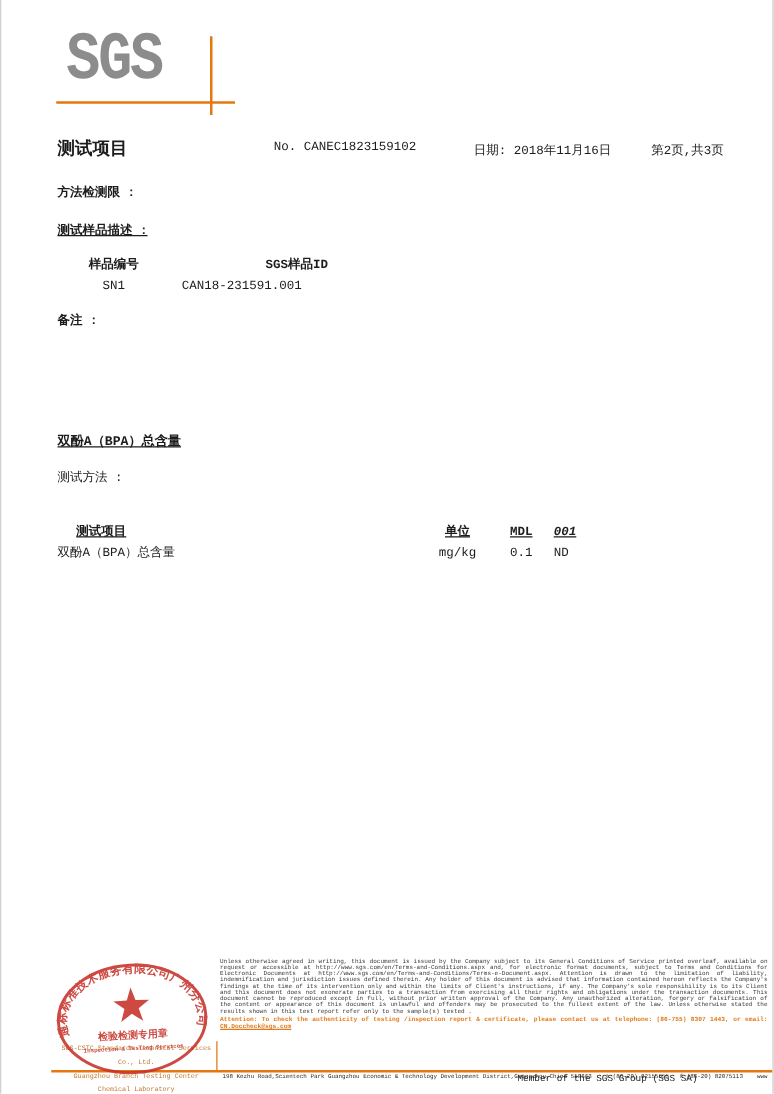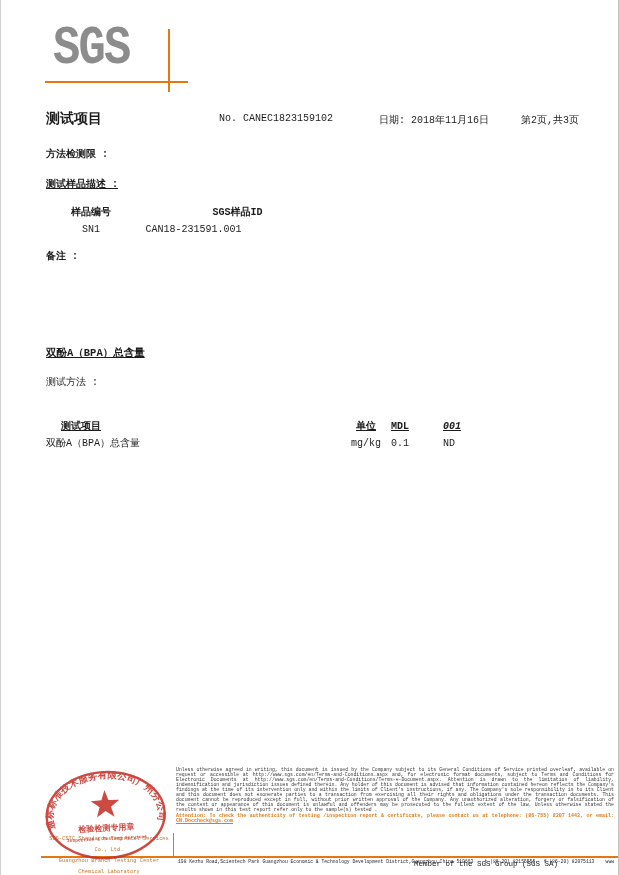--- a/index.html
+++ b/index.html
@@ -42,21 +42,21 @@
   .bpa-heading { left:45px; top:346px; font-size:10.5px; font-weight:bold; text-decoration:underline; }
   .method-label { left:45px; top:375px; font-size:10px; }
   .method-text  { left:97px; top:375px; width:496px; font-size:10px; line-height:17px; }
 
   
   .result-table { left:45px; top:418px; width:500px; font-size:10px; }
   .r-row { display:flex; line-height:17px; }
   .rc1 { width:295px; text-align:left; }
   .r-head .rc1 { padding-left:15px; }
   .rc2 { width:50px; text-align:center; }
-  .rc3 { width:52px; text-align:left; }
+  .rc3 { width:52px; text-align:center; }
   .rc4 { width:50px; text-align:left; }
   .r-head span { font-weight:bold; }
   .r-head .hd { text-decoration:underline; }
   .italic { font-style:italic; }
 
   
   .legal-block { left:175px; top:768px; width:438px; font-size:4.8px; line-height:4.95px;
                  color:#3a3a3a; text-align:justify; }
   .attention { margin-top:1px; color:#e07b1c; font-weight:bold; font-size:5px; line-height:5.2px; }
   .attention-email { text-decoration:underline; color:#e07b1c; cursor:pointer; }

